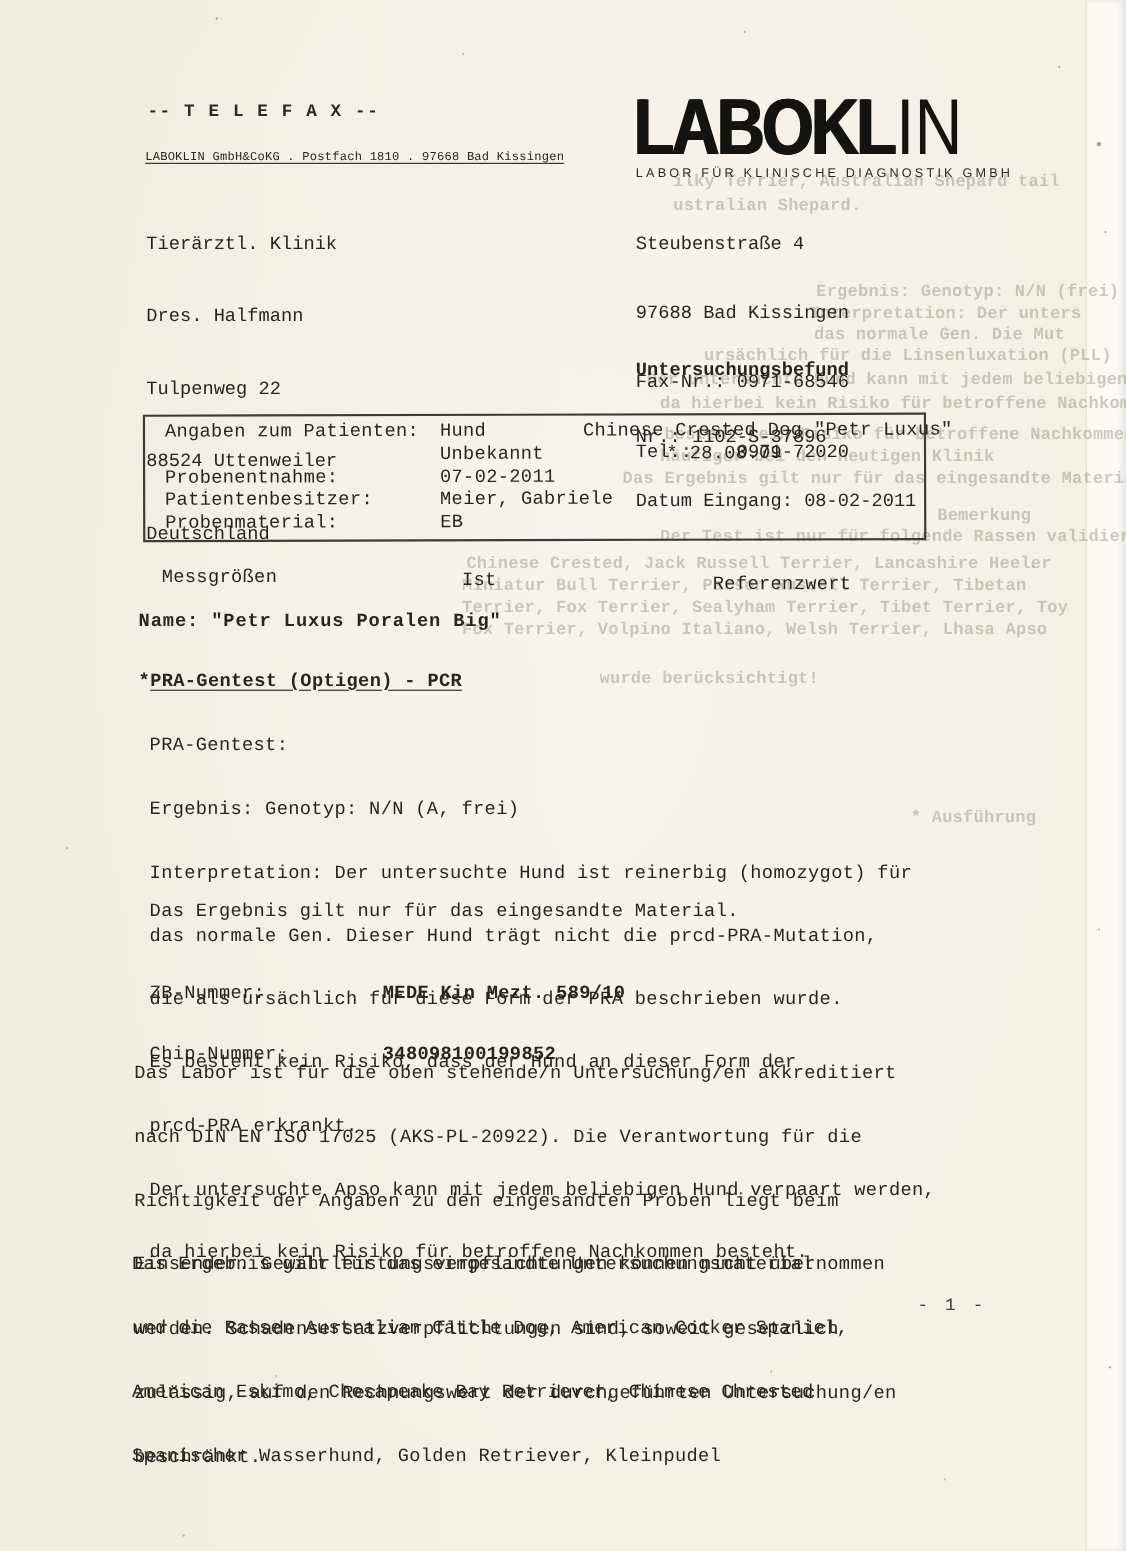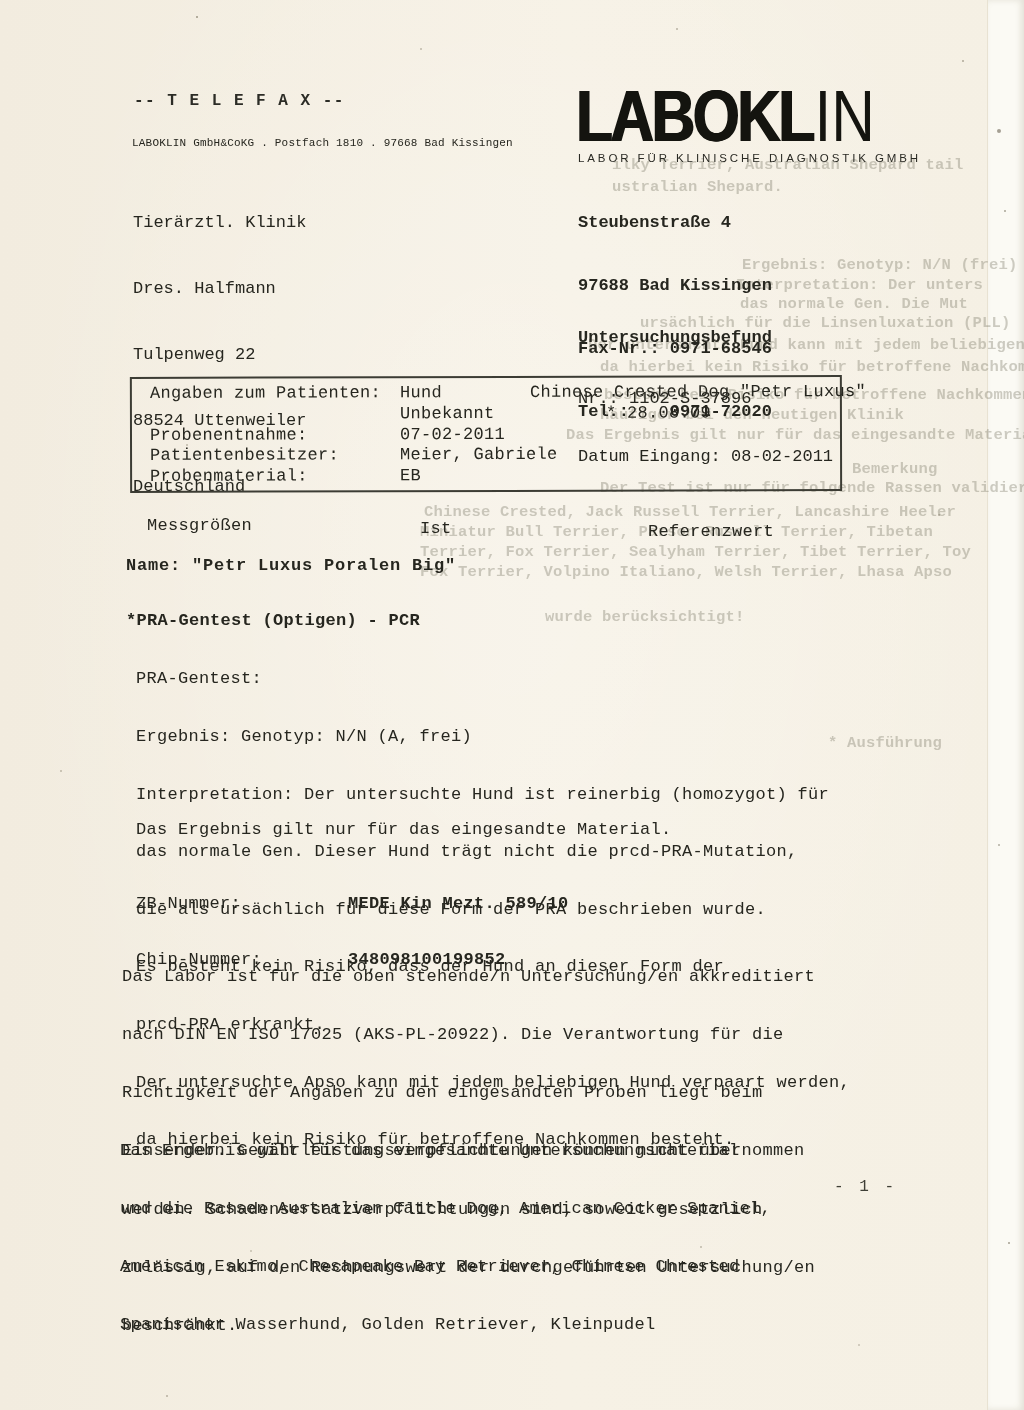--- a/index.html
+++ b/index.html
@@ -12,21 +12,21 @@
     color:#26261f;
   }
   .edge-strip{
     position:absolute;top:0;left:988px;width:36px;height:1410px;
     background:#fbfaf4;box-shadow:-3px 0 6px rgba(120,110,85,0.18) inset, -1px 0 0 #e8e2d2;
   }
   .abs{position:absolute;white-space:pre;}
   .mono{font-size:17px;line-height:19.4px;letter-spacing:0.3px;}
   .mono-sm{font-size:11px;letter-spacing:0.2px;}
   .bold{font-weight:bold;}
-  .uline{text-underline-offset:3px;}
+  .uline{text-decoration:underline;text-underline-offset:3px;}
   .telefax{font-size:16px;letter-spacing:1.5px;font-weight:bold;color:#2c2c26;}
   .block div{white-space:pre;}
   .recipient{font-size:17px;line-height:22px;}
   .lab-address{font-size:17px;line-height:21px;}
   .befund{font-size:17px;line-height:19.5px;}
   .befund .title{font-weight:bold;text-underline-offset:3px;display:inline-block;margin-bottom:2px;}
   .logo{white-space:nowrap;transform:scaleX(0.84);transform-origin:left top;
         font-family:"Liberation Sans","DejaVu Sans",sans-serif;font-size:72px;line-height:60px;color:#14140f;}
   .logo .fat{font-weight:bold;letter-spacing:-3px;text-shadow:1px 0 0 #14140f,-1px 0 0 #14140f;}
   .logo .thin{font-weight:400;letter-spacing:0px;margin-left:2px;}
@@ -98,21 +98,21 @@
     <div>Tulpenweg 22</div>
     <div>88524 Uttenweiler</div>
     <div>Deutschland</div>
   </div>
 
   <div class="abs ink logo" style="left:576px;top:86px;">
     <span class="fat">LABOKL</span><span class="thin">IN</span>
   </div>
   <div class="abs ink logo-sub" style="left:578px;top:152px;">LABOR FÜR KLINISCHE DIAGNOSTIK GMBH</div>
 
-  <div class="abs ink block lab-address" style="left:578px;top:170px;font-weight:bold;">
+  <div class="abs ink block lab-address" style="left:578px;top:170px;">
     <div>Steubenstraße 4</div>
     <div>97688 Bad Kissingen</div>
     <div>Fax-Nr.: 0971-68546</div>
     <div>Tel.:    0971-72020</div>
   </div>
 
   <div class="abs ink block befund" style="left:578px;top:289px;">
     <div><span class="title">Untersuchungsbefund</span></div>
     <div>Nr.: 1102-S-37896</div>
     <div>Datum Eingang: 08-02-2011</div>

